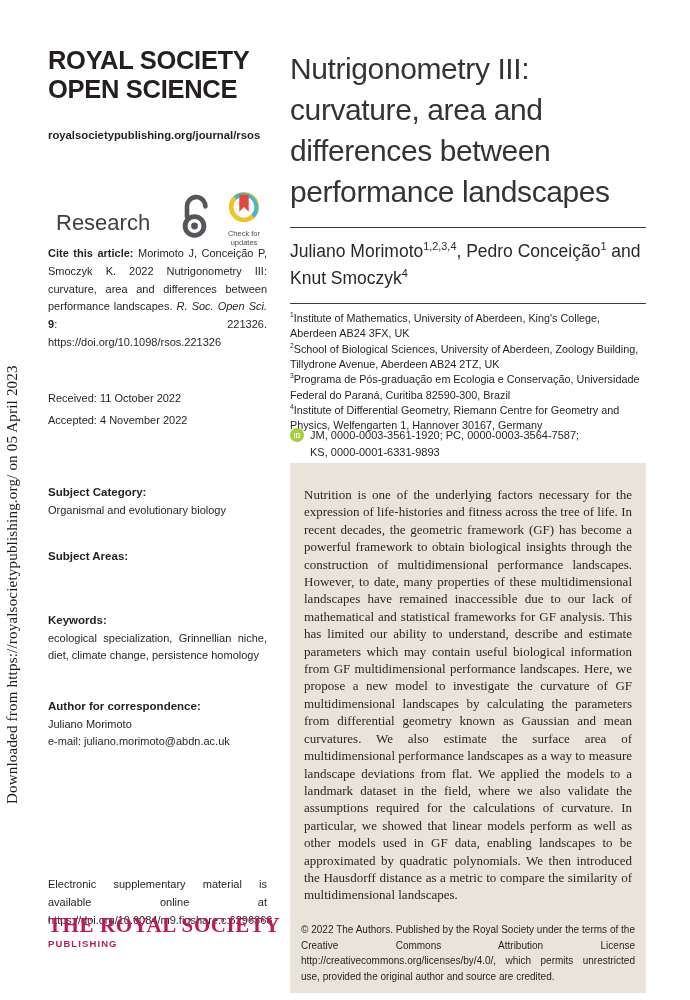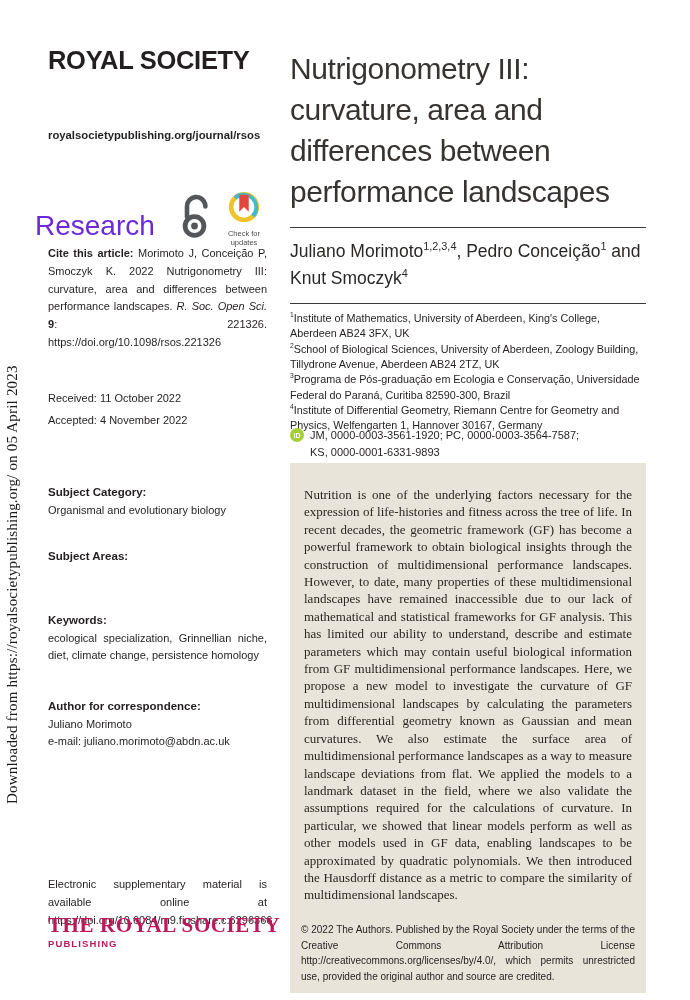--- a/index.html
+++ b/index.html
@@ -31,22 +31,22 @@
   .logo {
     position: absolute; left: 48px; top: 46px;
     font-size: 25.5px; font-weight: 700; line-height: 1.13;
     letter-spacing: -0.3px; color: #231f20;
   }
   .journal-url {
     position: absolute; left: 48px; top: 129px;
     font-size: 11.3px; font-weight: 700; color: #231f20;
   }
   .research-label {
-    position: absolute; left: 35px; top: 210px;
-    font-size: 28px; font-weight: 400; color: #6d28d9;
+    position: absolute; left: 56px; top: 210px;
+    font-size: 22px; font-weight: 400; color: #404040;
   }
   .oa-icon { position: absolute; left: 181px; top: 192px; }
   .check-badge { position: absolute; left: 222px; top: 190px; width: 44px; text-align: center; cursor: pointer; }
   .check-badge .cb-text { font-size: 7.5px; line-height: 1.25; color: #4d4d4d; margin-top: 1px; }
   .side-block { position: absolute; left: 48px; width: 219px; font-size: 11px; line-height: 1.62; color: #231f20; }
   .side-block.justify { text-align: justify; }
   .b { font-weight: 700; }
   .it { font-style: italic; }
   .cite-block { top: 245px; }
   .received-block { top: 387px; line-height: 2.0; }
@@ -105,20 +105,21 @@
 </style>
 </head>
 <body>
 
 <div class="page">
 
   <div class="watermark">Downloaded from https://royalsocietypublishing.org/ on 05 April 2023</div>
 
   <div class="logo">
     <div>ROYAL SOCIETY</div>
+    <div>OPEN SCIENCE</div>
   </div>
 
   <div class="journal-url">royalsocietypublishing.org/journal/rsos</div>
 
   <div class="research-label">Research</div>
 
   <div class="oa-icon">
     <svg width="29" height="46" viewBox="0 0 29 46">
       <path d="M 6 25 V 14 a 9.2 9.2 0 0 1 18 -2.4 l 0.4 2.8" fill="none" stroke="#55565a" stroke-width="4.6" stroke-linecap="round"></path>
       <circle cx="13.5" cy="34" r="9.4" fill="none" stroke="#55565a" stroke-width="4.8"></circle>

